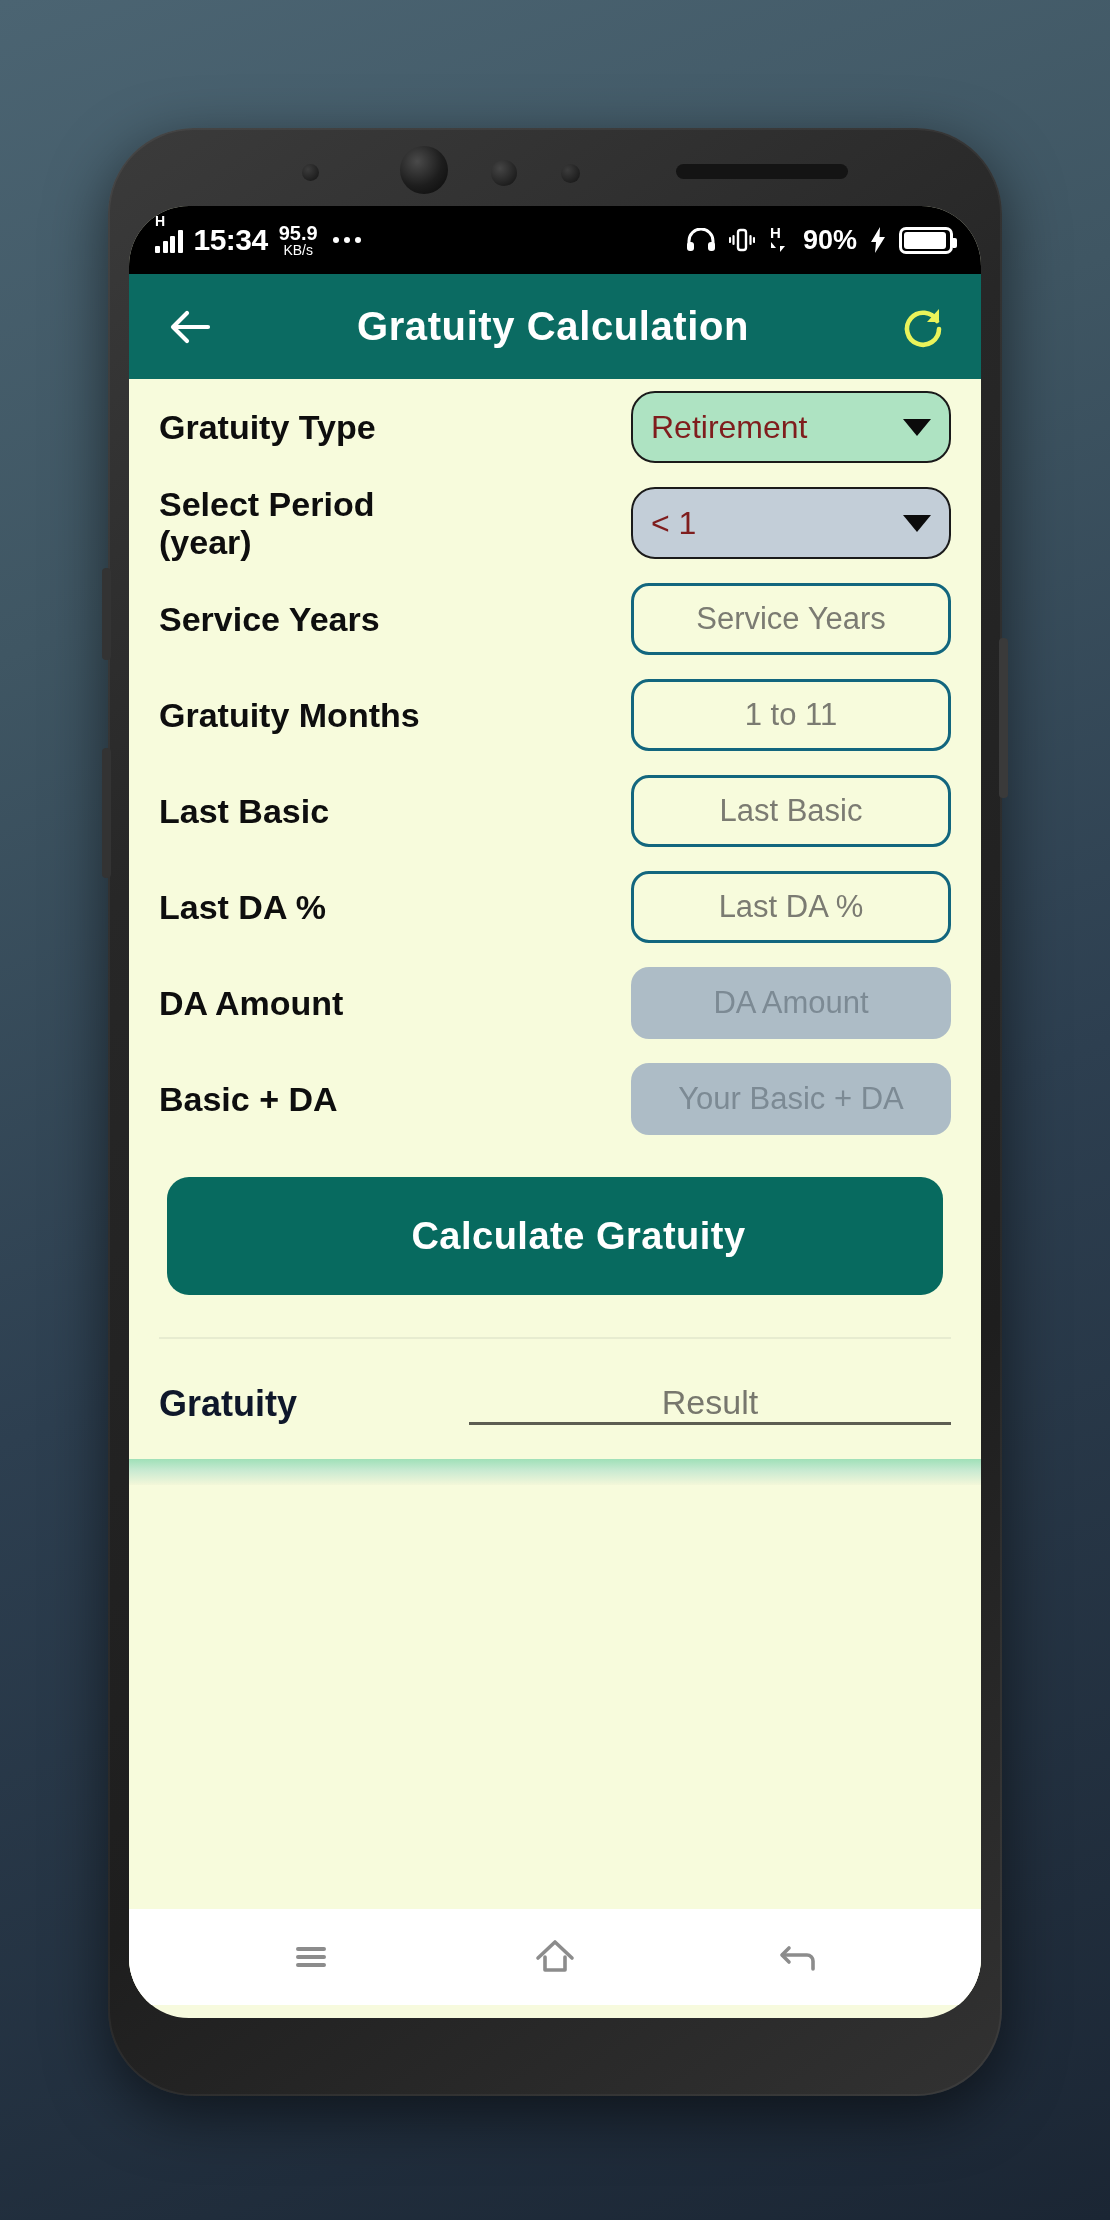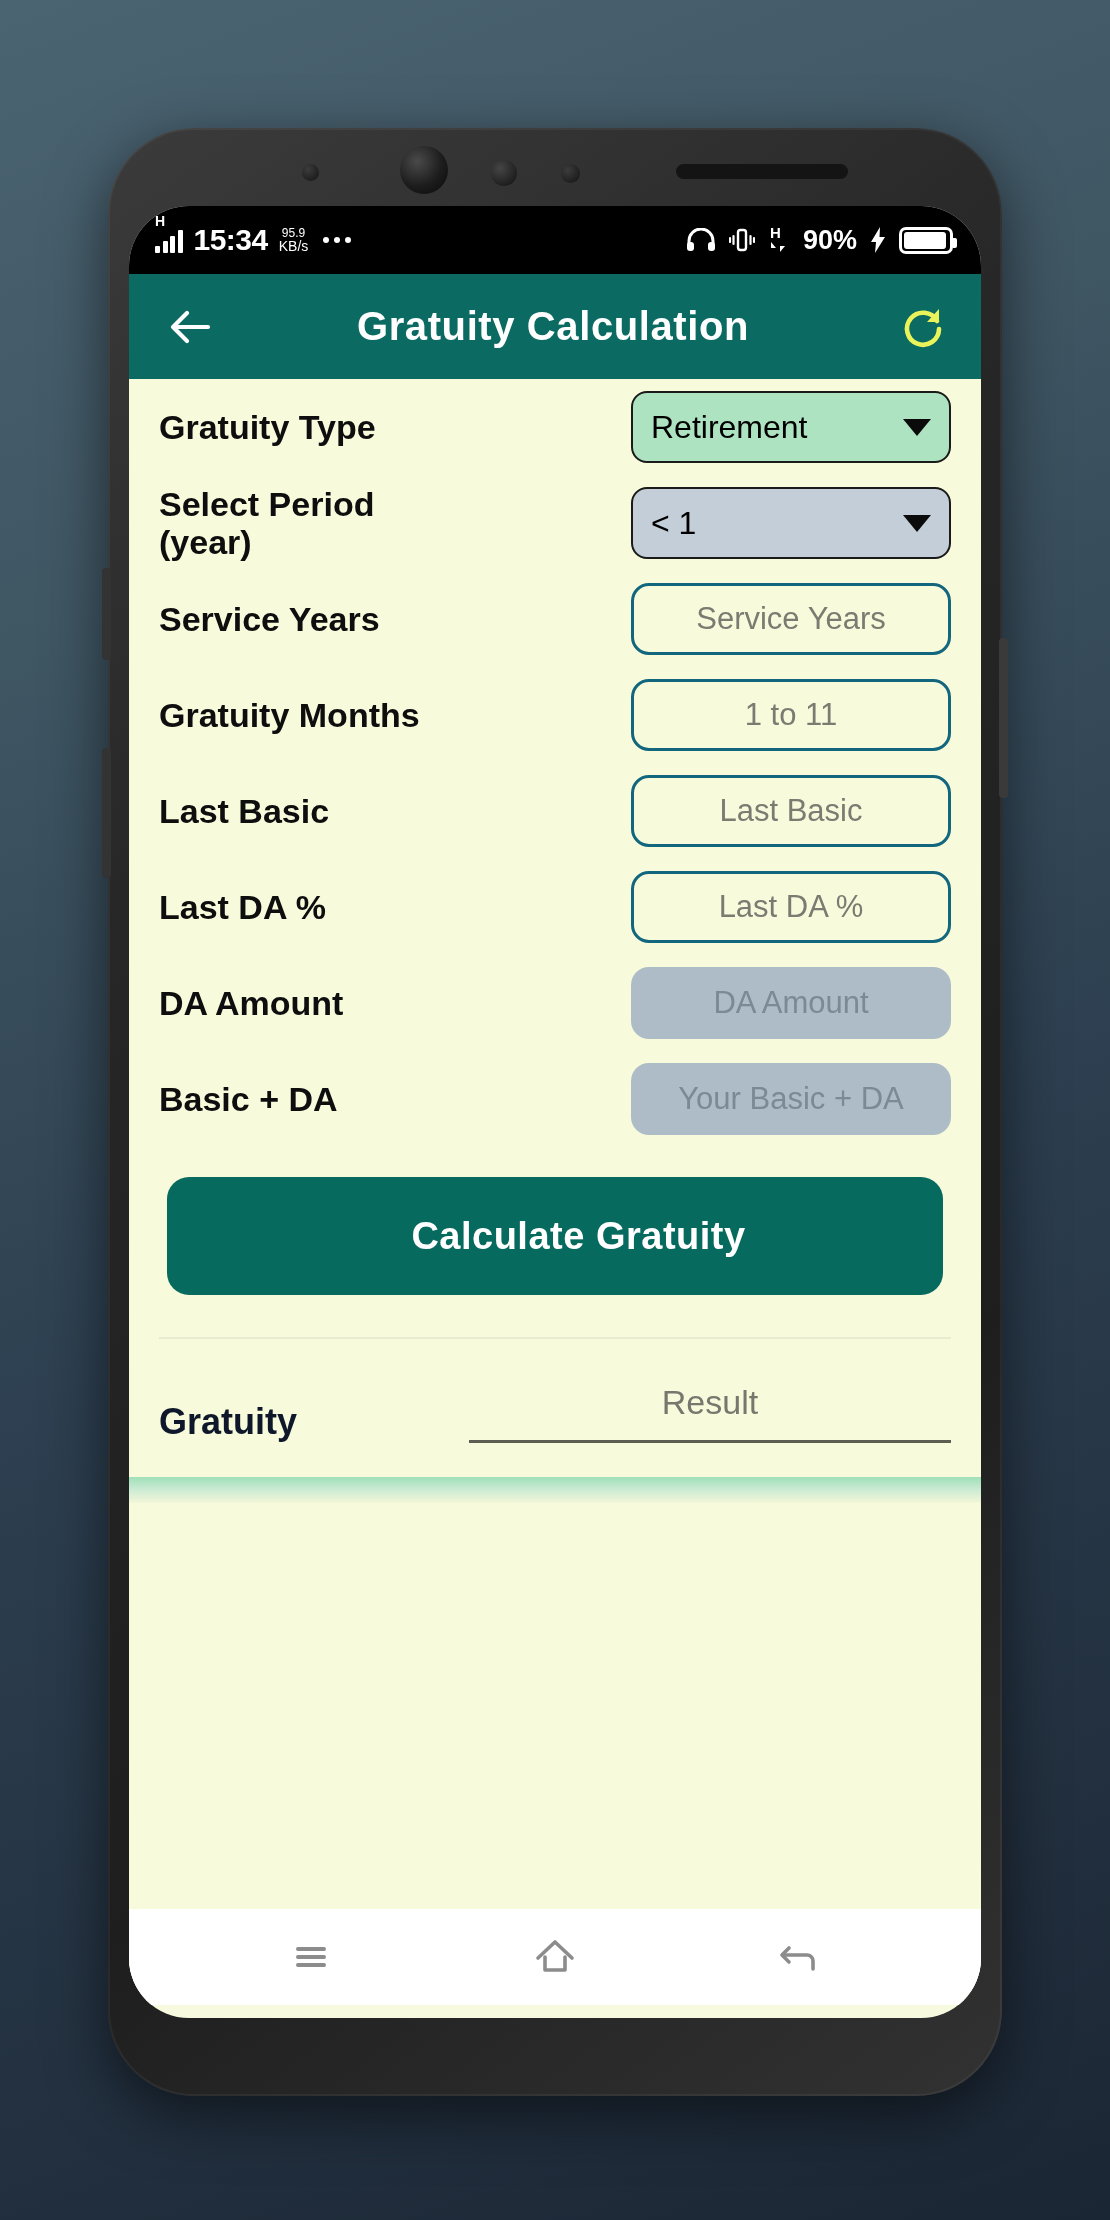--- a/index.html
+++ b/index.html
@@ -90,21 +90,21 @@
   .signal-wrap .bar { width: 5px; background: #fff; border-radius: 1px; }
   .signal-wrap .b1 { height: 7px; }
   .signal-wrap .b2 { height: 12px; }
   .signal-wrap .b3 { height: 17px; }
   .signal-wrap .b4 { height: 23px; }
   .h-tag { position: absolute; top: -13px; left: 0; font-size: 14px; font-weight: bold; line-height: 1; }
 
   .clock { font-size: 30px; font-weight: bold; letter-spacing: -0.5px; }
 
   .netspeed { display: flex; flex-direction: column; align-items: center; line-height: 1.02; }
-  .netspeed .num { font-size: 12px; font-weight: normal; }
+  .netspeed .num { font-size: 20px; font-weight: bold; }
   .netspeed .unit { font-size: 14px; font-weight: normal; }
 
   .dots { display: flex; gap: 5px; align-items: center; margin-left: 4px; }
   .dots i { width: 6px; height: 6px; background: #fff; border-radius: 50%; display: block; }
 
   .icon-hp { width: 30px; height: 24px; }
   .icon-vib { width: 26px; height: 26px; }
   .hdata { position: relative; width: 22px; height: 28px; }
   .hdata .hl { position: absolute; top: -1px; left: 2px; font-size: 15px; font-weight: bold; line-height: 1; }
   .hdata svg { position: absolute; bottom: 0; left: 0; }
@@ -154,27 +154,27 @@
     font-weight: bold;
     color: #0e0e0e;
     line-height: 1.12;
     padding-right: 10px;
   }
   .ctrl { flex: 1; display: flex; justify-content: flex-end; }
 
   .dropdown {
     width: 320px;
     height: 72px;
-    border-radius: 16px;
+    border-radius: 24px;
     border: 2.5px solid #1a1a1a;
     display: flex;
     align-items: center;
     padding: 0 18px;
     font-size: 32px;
-    color: #000000;
+    color: #7f1d1d;
     cursor: pointer;
     position: relative;
   }
   .dropdown.green { background: #aee3c2; }
   .dropdown.grey  { background: #c3ced8; }
   .dropdown .dval { flex: 1; }
   .caret {
     width: 0; height: 0;
     border-left: 14px solid transparent;
     border-right: 14px solid transparent;
@@ -233,21 +233,20 @@
     font-weight: bold;
     color: #0f172a;
   }
   #result-field {
     flex: 1;
     margin-left: 10px;
     border-bottom: 3px solid #5d5d52;
     text-align: center;
     font-size: 34px;
     color: #77776d;
-    padding-bottom: 18px;
     cursor: text;
   }
 
   #green-strip {
     position: absolute;
     left: 0; right: 0;
     height: 26px;
     background: linear-gradient(to bottom, #9fe0b8 0%, #c9ead2 45%, #f3f7d9 100%);
     margin-top: 34px;
   }

